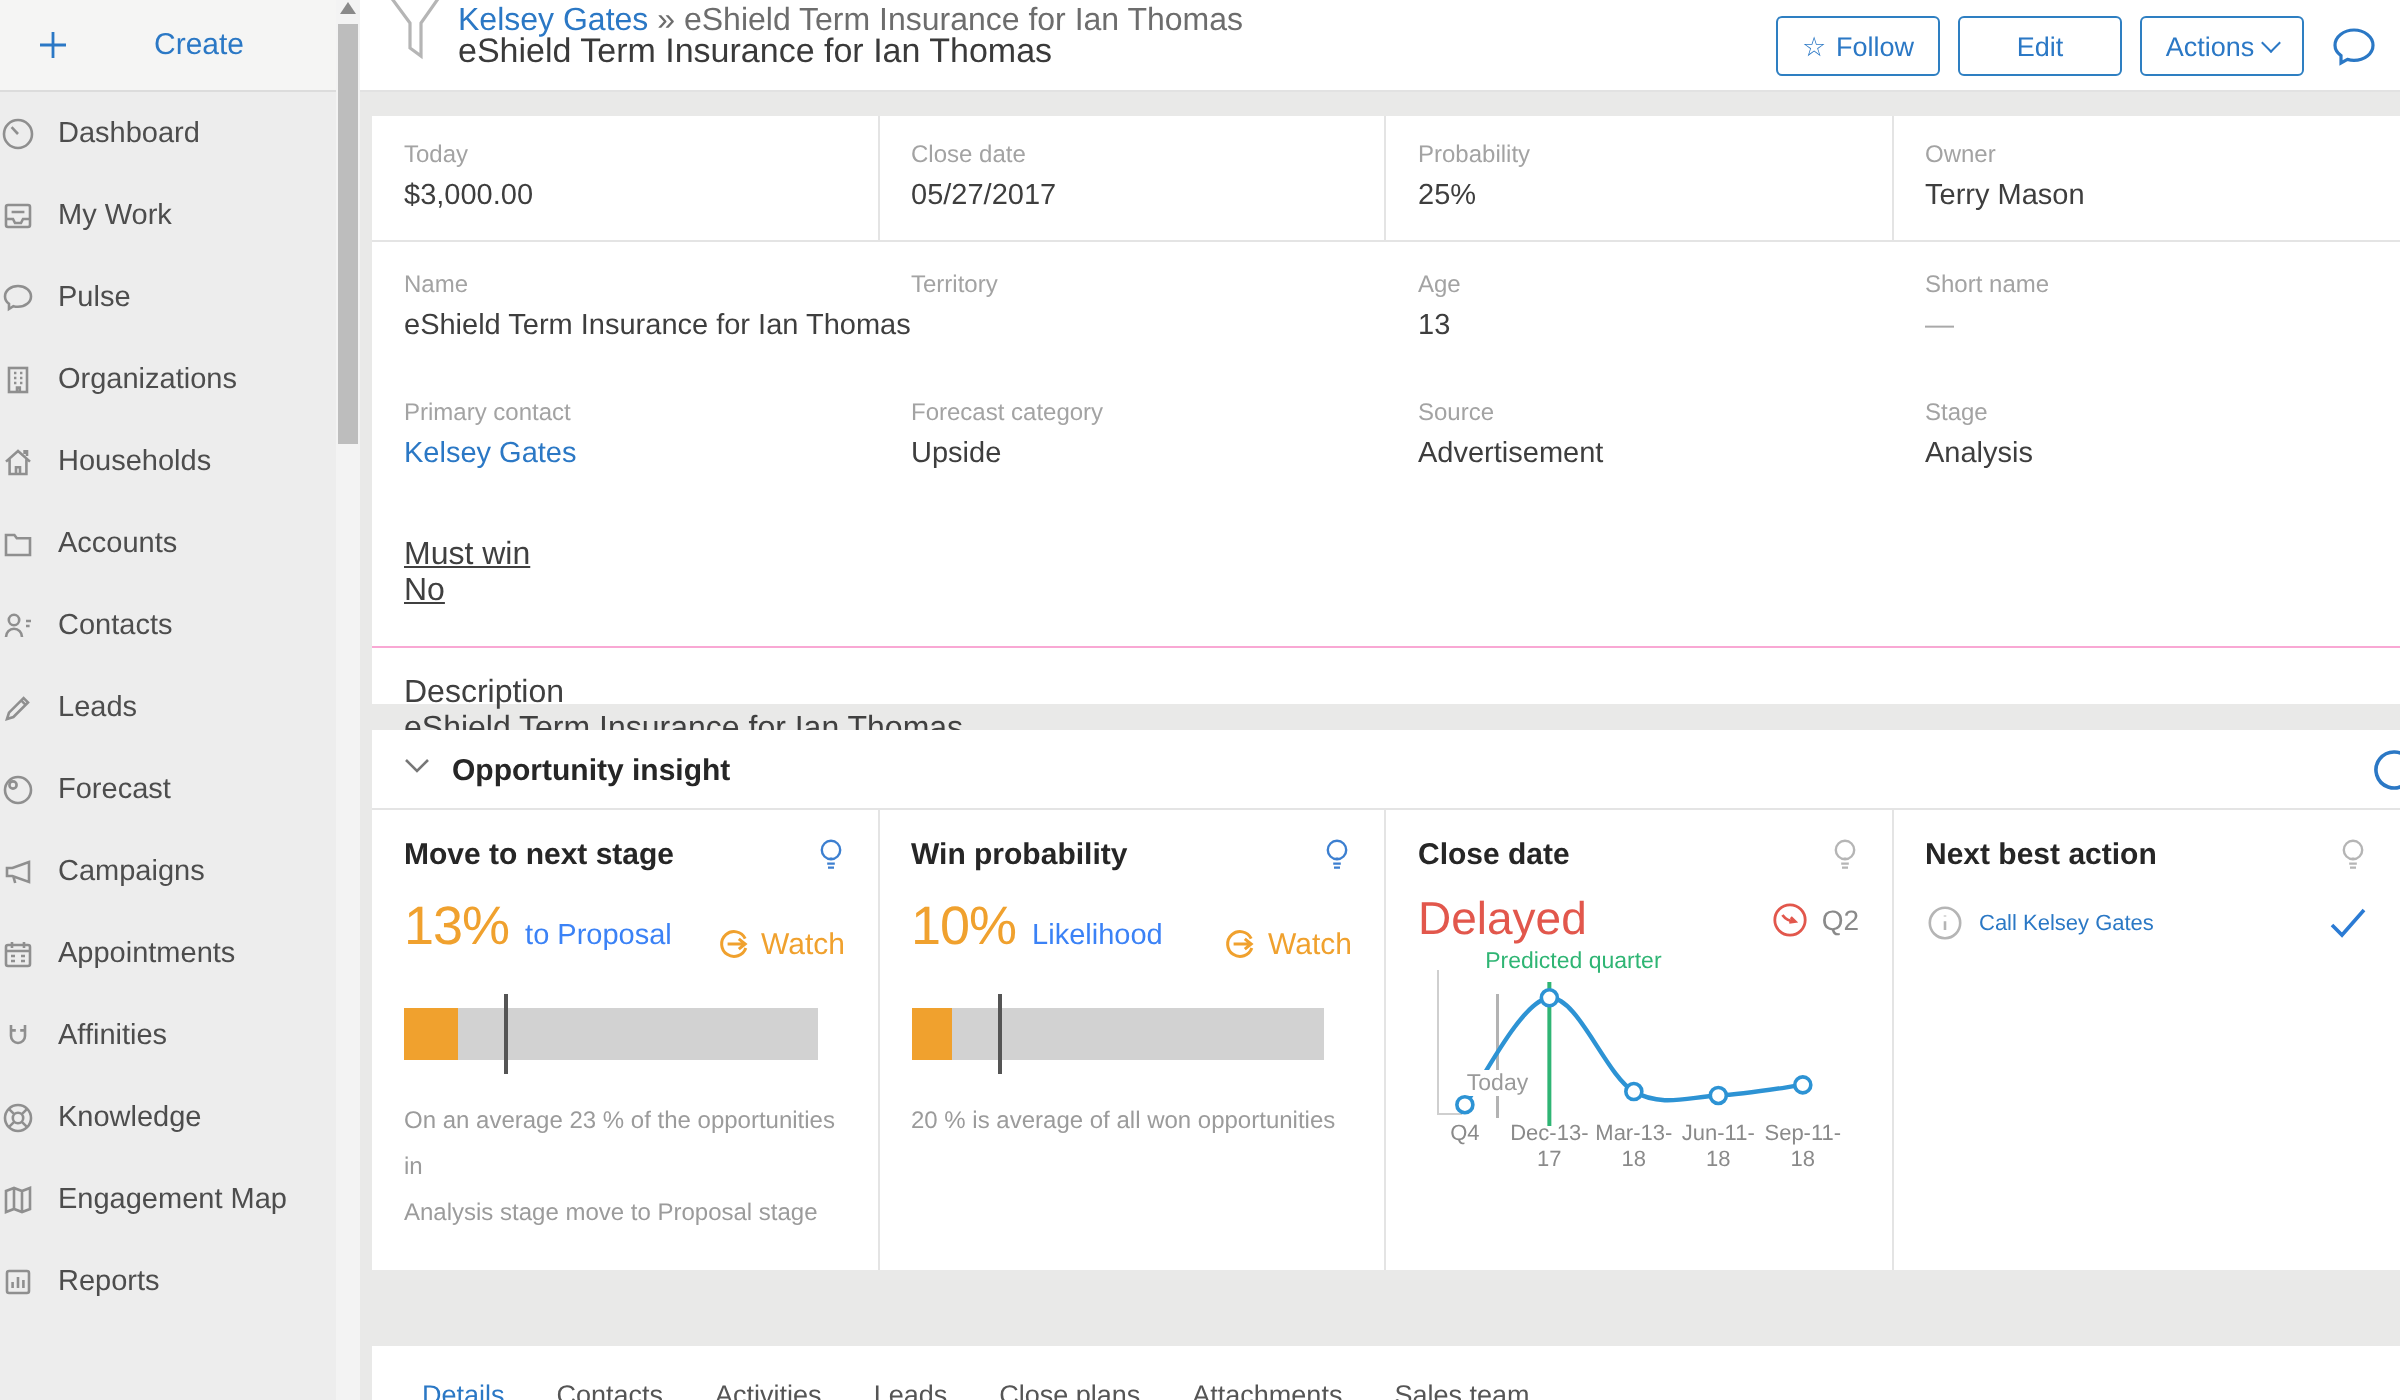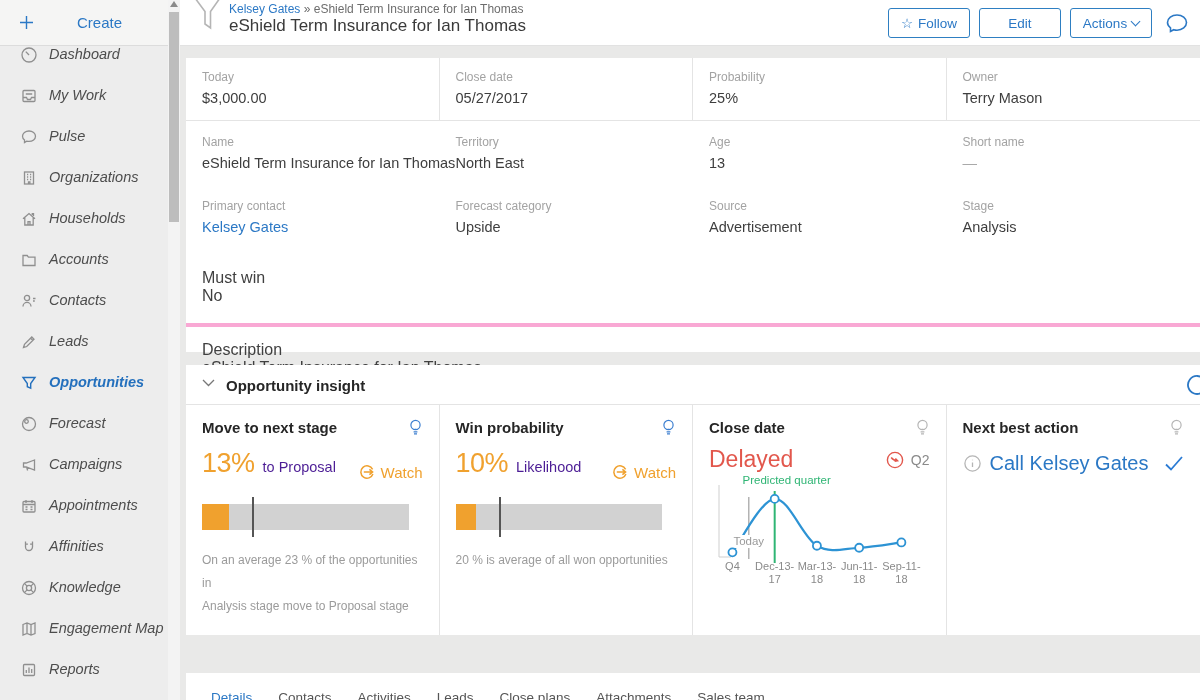--- a/index.html
+++ b/index.html
@@ -4,88 +4,88 @@
 <style>
   * { margin:0; padding:0; box-sizing:border-box; }
   html,body { width:1200px; height:700px; overflow:hidden; background:#e9e9e8;
     font-family:"Liberation Sans", sans-serif; color:#404040; }
 
   
   .sidebar { position:absolute; left:0; top:0; width:180px; height:700px; background:#ededed; }
   .create-row { height:46px; background:#f5f5f4; border-bottom:1px solid #dcdcdc;
     display:flex; align-items:center; padding-left:19px; color:#2b78c5; cursor:pointer;gap:31px; }
   .create-row .lbl { font-size:15px; margin-left:12px; }
-  .nav-item { height:41px; display:flex; padding-left:20px;
-    color:#4d4d4d; font-size:14.5px; cursor:pointer;font-style:italic; }
+  .nav-item { height:41px; display:flex; align-items:center; 
+    color:#4d4d4d; font-size:14.5px; cursor:pointer; }
   .nav-item .nicon { width:18px; height:18px; color:#8f8f8f; flex:0 0 18px; display:flex; }
   .nav-item .nlbl { margin-left:11px; white-space:nowrap; }
   .nav-item.active { color:#2470bd; font-weight:bold; }
   .nav-item.active .nicon { color:#2470bd; }
   .sb-scroll { position:absolute; right:0; top:0; width:12px; height:700px; background:#f3f3f3; }
   .sb-thumb { position:absolute; left:1px; top:12px; width:10px; height:210px; background:#bdbdbd; }
   .sb-arrow { position:absolute; left:2px; top:1px; width:0; height:0;
     border-left:4px solid transparent; border-right:4px solid transparent; border-bottom:6px solid #8a8a8a; }
 
   
   .main { position:absolute; left:180px; top:0; width:1020px; height:700px; }
   .panel { position:absolute; left:6px; right:0; background:#fff; }
 
   
   .hdr { position:absolute; left:0; right:0; top:0; height:46px; background:#fff;
     border-bottom:1px solid #e2e2e2; }
   .hdr-funnel { position:absolute; left:13px; top:-3px; color:#b5b5b5; }
-  .bc { position:absolute; left:49px; top:2px; font-size:12px; color:#6d6d6d; white-space:nowrap; }
+  .bc { position:absolute; left:49px; top:2px; font-size:16px; color:#6d6d6d; white-space:nowrap; }
   .bc .bc-link { color:#2b78c5; cursor:pointer; }
   .hdr-title { position:absolute; left:49px; top:16px; font-size:17px; color:#3a3a3a; white-space:nowrap; }
   .hdr-btns { position:absolute; right:10px; top:8px; display:flex; align-items:center; gap:9px; }
   .btn { min-width:82px; height:30px; border:1px solid #2e7fc2; border-radius:3px; background:#fff;
     color:#2b78c5; font-size:13.5px; display:flex; align-items:center; justify-content:center; gap:5px; cursor:pointer; }
   .chev-dn { width:7px; height:7px; border-right:1.5px solid #2b78c5; border-bottom:1.5px solid #2b78c5;
     transform:rotate(45deg); margin-top:-4px; }
 
   
   .fields { top:58px; height:294px; }
   .frow1 { display:flex; border-bottom:1px solid #e4e4e4; }
   .frow1 .cell { width:25%; padding:12px 16px 14px; border-right:1px solid #e4e4e4; }
   .frow1 .cell:last-child { border-right:none; }
   .fgrid { display:flex; flex-wrap:wrap; }
   .fgrid .cell { width:25%; padding:14px 16px; }
   .cell .flabel { font-size:12px; color:#a3a3a3; margin-bottom:6px; }
   .cell .fvalue { font-size:14.5px; color:#3e3e3e; white-space:nowrap; }
   .fvalue.link { color:#2b78c5; cursor:pointer; }
-  .mustwin { padding:20px 16px 18px; border-bottom:4px solid #f9a8d4; }
+  .mustwin { padding:20px 16px 18px; border-bottom:1px solid #f9a8d4;text-decoration:underline; }
   .descrow { padding:14px 16px; }
 
   
   .insight { top:365px; height:270px; overflow:hidden; }
   .ins-head { height:40px; border-bottom:1px solid #e4e4e4; position:relative; }
   .ins-chevron { position:absolute; left:16px; top:14px; color:#777; }
   .ins-title { position:absolute; left:40px; top:12px; font-size:15px; font-weight:bold; color:#262626; }
   .ins-refresh { position:absolute; right:-9px; top:8px; color:#2b78c5; cursor:pointer; }
   .cards { display:flex; height:230px; }
   .card { width:25%; padding:14px 16px; border-right:1px solid #e4e4e4; position:relative; }
   .card:last-child { border-right:none; }
   .card-head { display:flex; justify-content:space-between; align-items:flex-start; }
   .card-title { font-size:15px; font-weight:bold; color:#262626; }
   .bulb-blue { color:#3c7fd0; } .bulb-gray { color:#b5b5b5; }
   .metric-row { display:flex; align-items:baseline; margin-top:10px; }
   .metric-pct { font-size:27px; color:#f0a12e; letter-spacing:-0.5px; }
-  .metric-suffix { font-size:14.5px; color:#4c1d95; margin-left:8px; }
+  .metric-suffix { font-size:14.5px; color:#3b82f6; margin-left:8px; }
   .watch { margin-left:auto; display:flex; align-items:center; gap:5px; color:#f0a12e;
     font-size:15px; cursor:pointer; align-self:center;margin-top:15px; }
   .bar-wrap { position:relative; margin-top:16px; height:40px; }
   .bar { position:absolute; top:7px; left:0; right:14px; height:26px; background:#d2d2d2; }
   .bar-fill { position:absolute; top:0; left:0; height:26px; background:#f0a12e; }
   .bar-marker { position:absolute; top:0; width:2px; height:40px; background:#555; }
   .card-caption { margin-top:12px; font-size:12px; color:#9b9b9b; line-height:1.9; }
   .status-row { display:flex; align-items:center; margin-top:8px; }
   .status-delayed { font-size:23px; color:#e2574c; }
   .q-right { margin-left:auto; display:flex; align-items:center; gap:6px; color:#8a8a8a; font-size:14px; }
   .action-row { display:flex; align-items:center; margin-top:14px; gap:8px; }
-  .action-link { color:#2b78c5; font-size:20px; cursor:pointer; }
+  .action-link { color:#2b78c5; font-size:11px; cursor:pointer; }
   .action-check { margin-left:auto; color:#2b7bd4; cursor:pointer; }
   .spark { margin-top:2px; }
 
   
   .tabsbar { top:673px; height:40px; }
   .tabs { display:flex; margin-left:12px; height:52px; }
   .tab { padding:0 13px; display:flex; align-items:center; font-size:13.5px; color:#555;
     cursor:pointer; border-bottom:3px solid transparent; }
   .tab.active { color:#2b78c5; border-bottom-color:#2b78c5; }
 
@@ -162,28 +162,20 @@
       </span>
     <span class="nlbl">Contacts</span>
   </div>
   <div class="nav-item">
     <span class="nicon">
         <svg width="18" height="18" viewBox="0 0 18 18" fill="none" stroke="currentColor" stroke-width="1.3">
           <path d="M3.5 14.5l1-3.2 7.3-7.3 2.2 2.2-7.3 7.3zM10.6 5.2l2.2 2.2"></path>
         </svg>
       </span>
     <span class="nlbl">Leads</span>
-  </div>
-  <div class="nav-item active">
-    <span class="nicon">
-        <svg width="18" height="18" viewBox="0 0 18 18" fill="none" stroke="currentColor" stroke-width="1.4">
-          <path d="M3 3.5h12l-4.3 6v4.6l-3.4-1.4V9.5z"></path>
-        </svg>
-      </span>
-    <span class="nlbl">Opportunities</span>
   </div>
   <div class="nav-item">
     <span class="nicon">
         <svg width="18" height="18" viewBox="0 0 18 18" fill="none" stroke="currentColor" stroke-width="1.3">
           <circle cx="9" cy="9" r="6.5"></circle>
           <circle cx="6.5" cy="6.5" r="1.8"></circle>
         </svg>
       </span>
     <span class="nlbl">Forecast</span>
   </div>
@@ -299,21 +291,20 @@
         <div class="fvalue">Terry Mason</div>
       </div>
     </div>
     <div class="fgrid">
       <div class="cell">
         <div class="flabel">Name</div>
         <div class="fvalue">eShield Term Insurance for Ian Thomas</div>
       </div>
       <div class="cell">
         <div class="flabel">Territory</div>
-        <div class="fvalue">North East</div>
       </div>
       <div class="cell">
         <div class="flabel">Age</div>
         <div class="fvalue">13</div>
       </div>
       <div class="cell">
         <div class="flabel">Short name</div>
         <div class="fvalue" style="color:#a9a9a9;">—</div>
       </div>
       <div class="cell">

